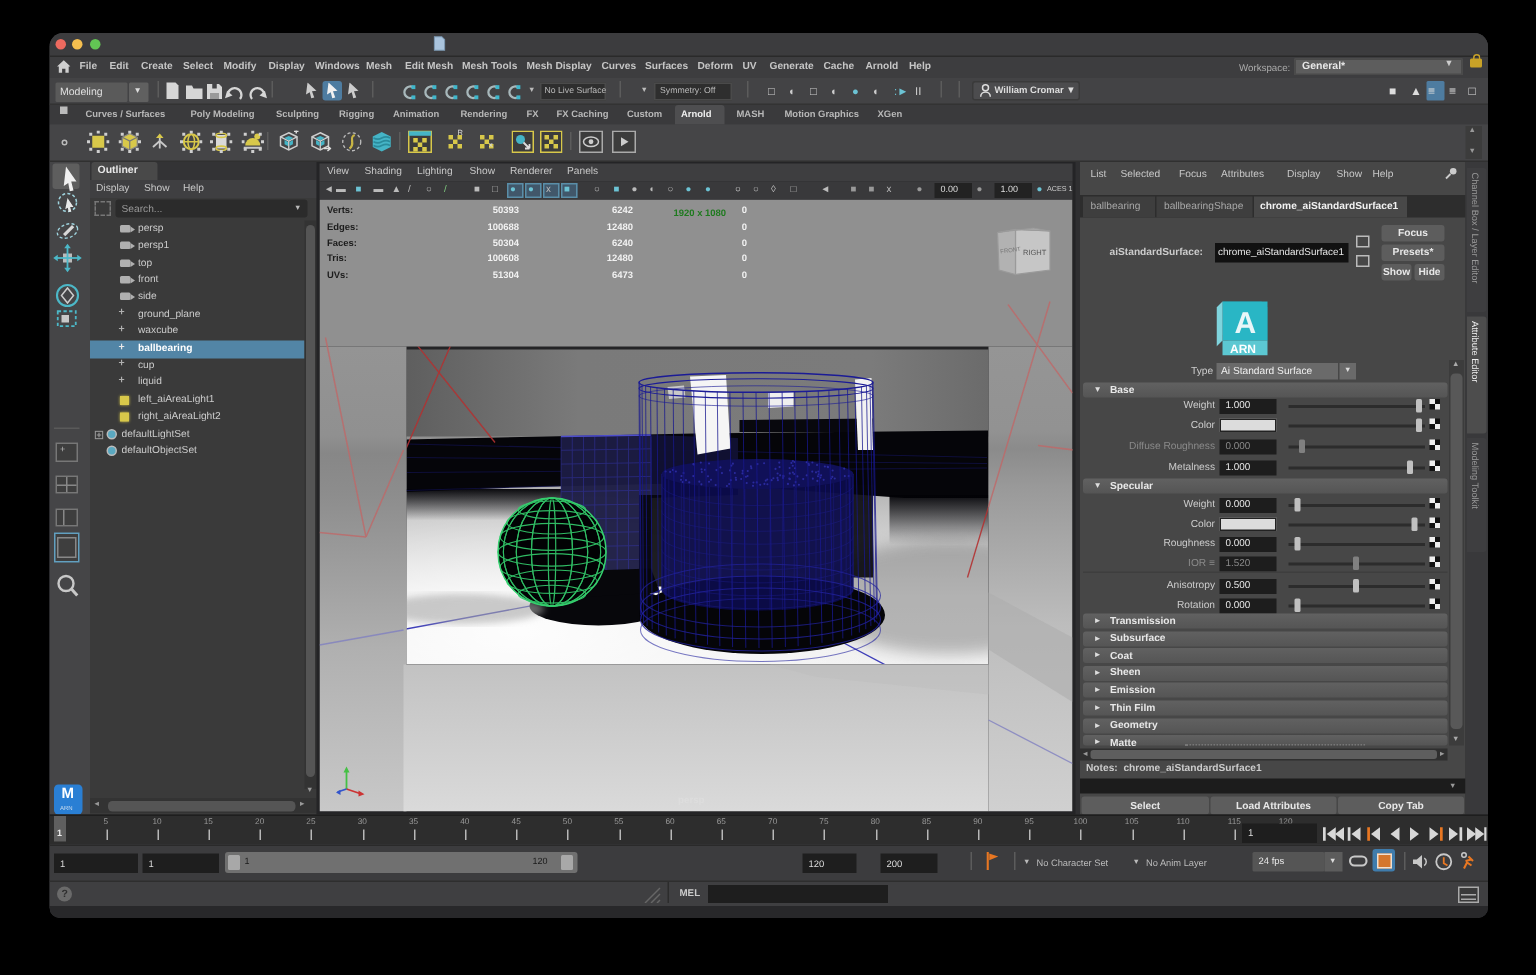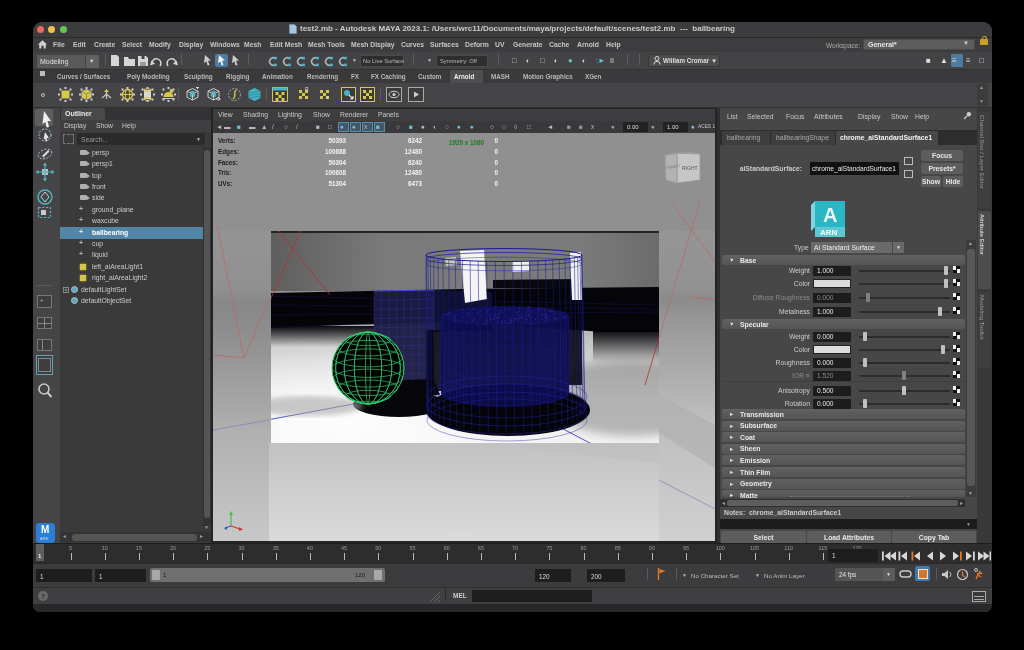--- a/index.html
+++ b/index.html
@@ -8,21 +8,20 @@
 </style></head><body>
 <div class="ab" id="win" style="left:33px;top:22px;width:959px;height:590px;background:#3f3f41;border-radius:9px 9px 7px 7px;overflow:hidden;">
 
 <div class="ab" style="left:0;top:0;width:959px;height:16px;background:#3c3c3e;border-bottom:1px solid #2a2a2a;"></div>
 <div class="ab" style="left:3.5px;top:3.5px;width:7px;height:7px;border-radius:50%;background:#ed6a5f;"></div>
 <div class="ab" style="left:14.5px;top:3.5px;width:7px;height:7px;border-radius:50%;background:#f5bf4f;"></div>
 <div class="ab" style="left:26.5px;top:3.5px;width:7px;height:7px;border-radius:50%;background:#62c554;"></div>
 <svg class="ab" style="left:256px;top:2px;" width="8" height="10" viewBox="0 0 8 10">
       <path d="M0.5,0.5 h5 l2,2 v7 h-7 Z" fill="#aac4dd" stroke="#7a96b0" stroke-width="0.7"></path>
     </svg>
-<div class="tx" style="left:267px;top:2px;font-size:8px;font-weight:bold;color:#c9c9c9;">test2.mb - Autodesk MAYA 2023.1: /Users/wrc11/Documents/maya/projects/default/scenes/test2.mb&nbsp;&nbsp;---&nbsp;&nbsp;ballbearing</div>
 <div class="ab" style="left:0;top:16px;width:959px;height:14px;background:#3d3d3f;"></div>
 <svg class="ab" style="left:5px;top:18px;" width="9" height="9" viewBox="0 0 9 9">
       <path d="M4.5,0.2 L9,4.4 L7.8,4.4 L7.8,8.5 L5.6,8.5 L5.6,5.8 L3.4,5.8 L3.4,8.5 L1.2,8.5 L1.2,4.4 L0,4.4 Z" fill="#cfcfcf"></path>
     </svg>
 <div class="tx" style="left:20px;top:19px;font-size:6.8px;font-weight:bold;color:#c6c6c6;">File</div>
 <div class="tx" style="left:40px;top:19px;font-size:6.8px;font-weight:bold;color:#c6c6c6;">Edit</div>
 <div class="tx" style="left:61px;top:19px;font-size:6.8px;font-weight:bold;color:#c6c6c6;">Create</div>
 <div class="tx" style="left:89px;top:19px;font-size:6.8px;font-weight:bold;color:#c6c6c6;">Select</div>
 <div class="tx" style="left:116px;top:19px;font-size:6.8px;font-weight:bold;color:#c6c6c6;">Modify</div>
 <div class="tx" style="left:146px;top:19px;font-size:6.8px;font-weight:bold;color:#c6c6c6;">Display</div>

